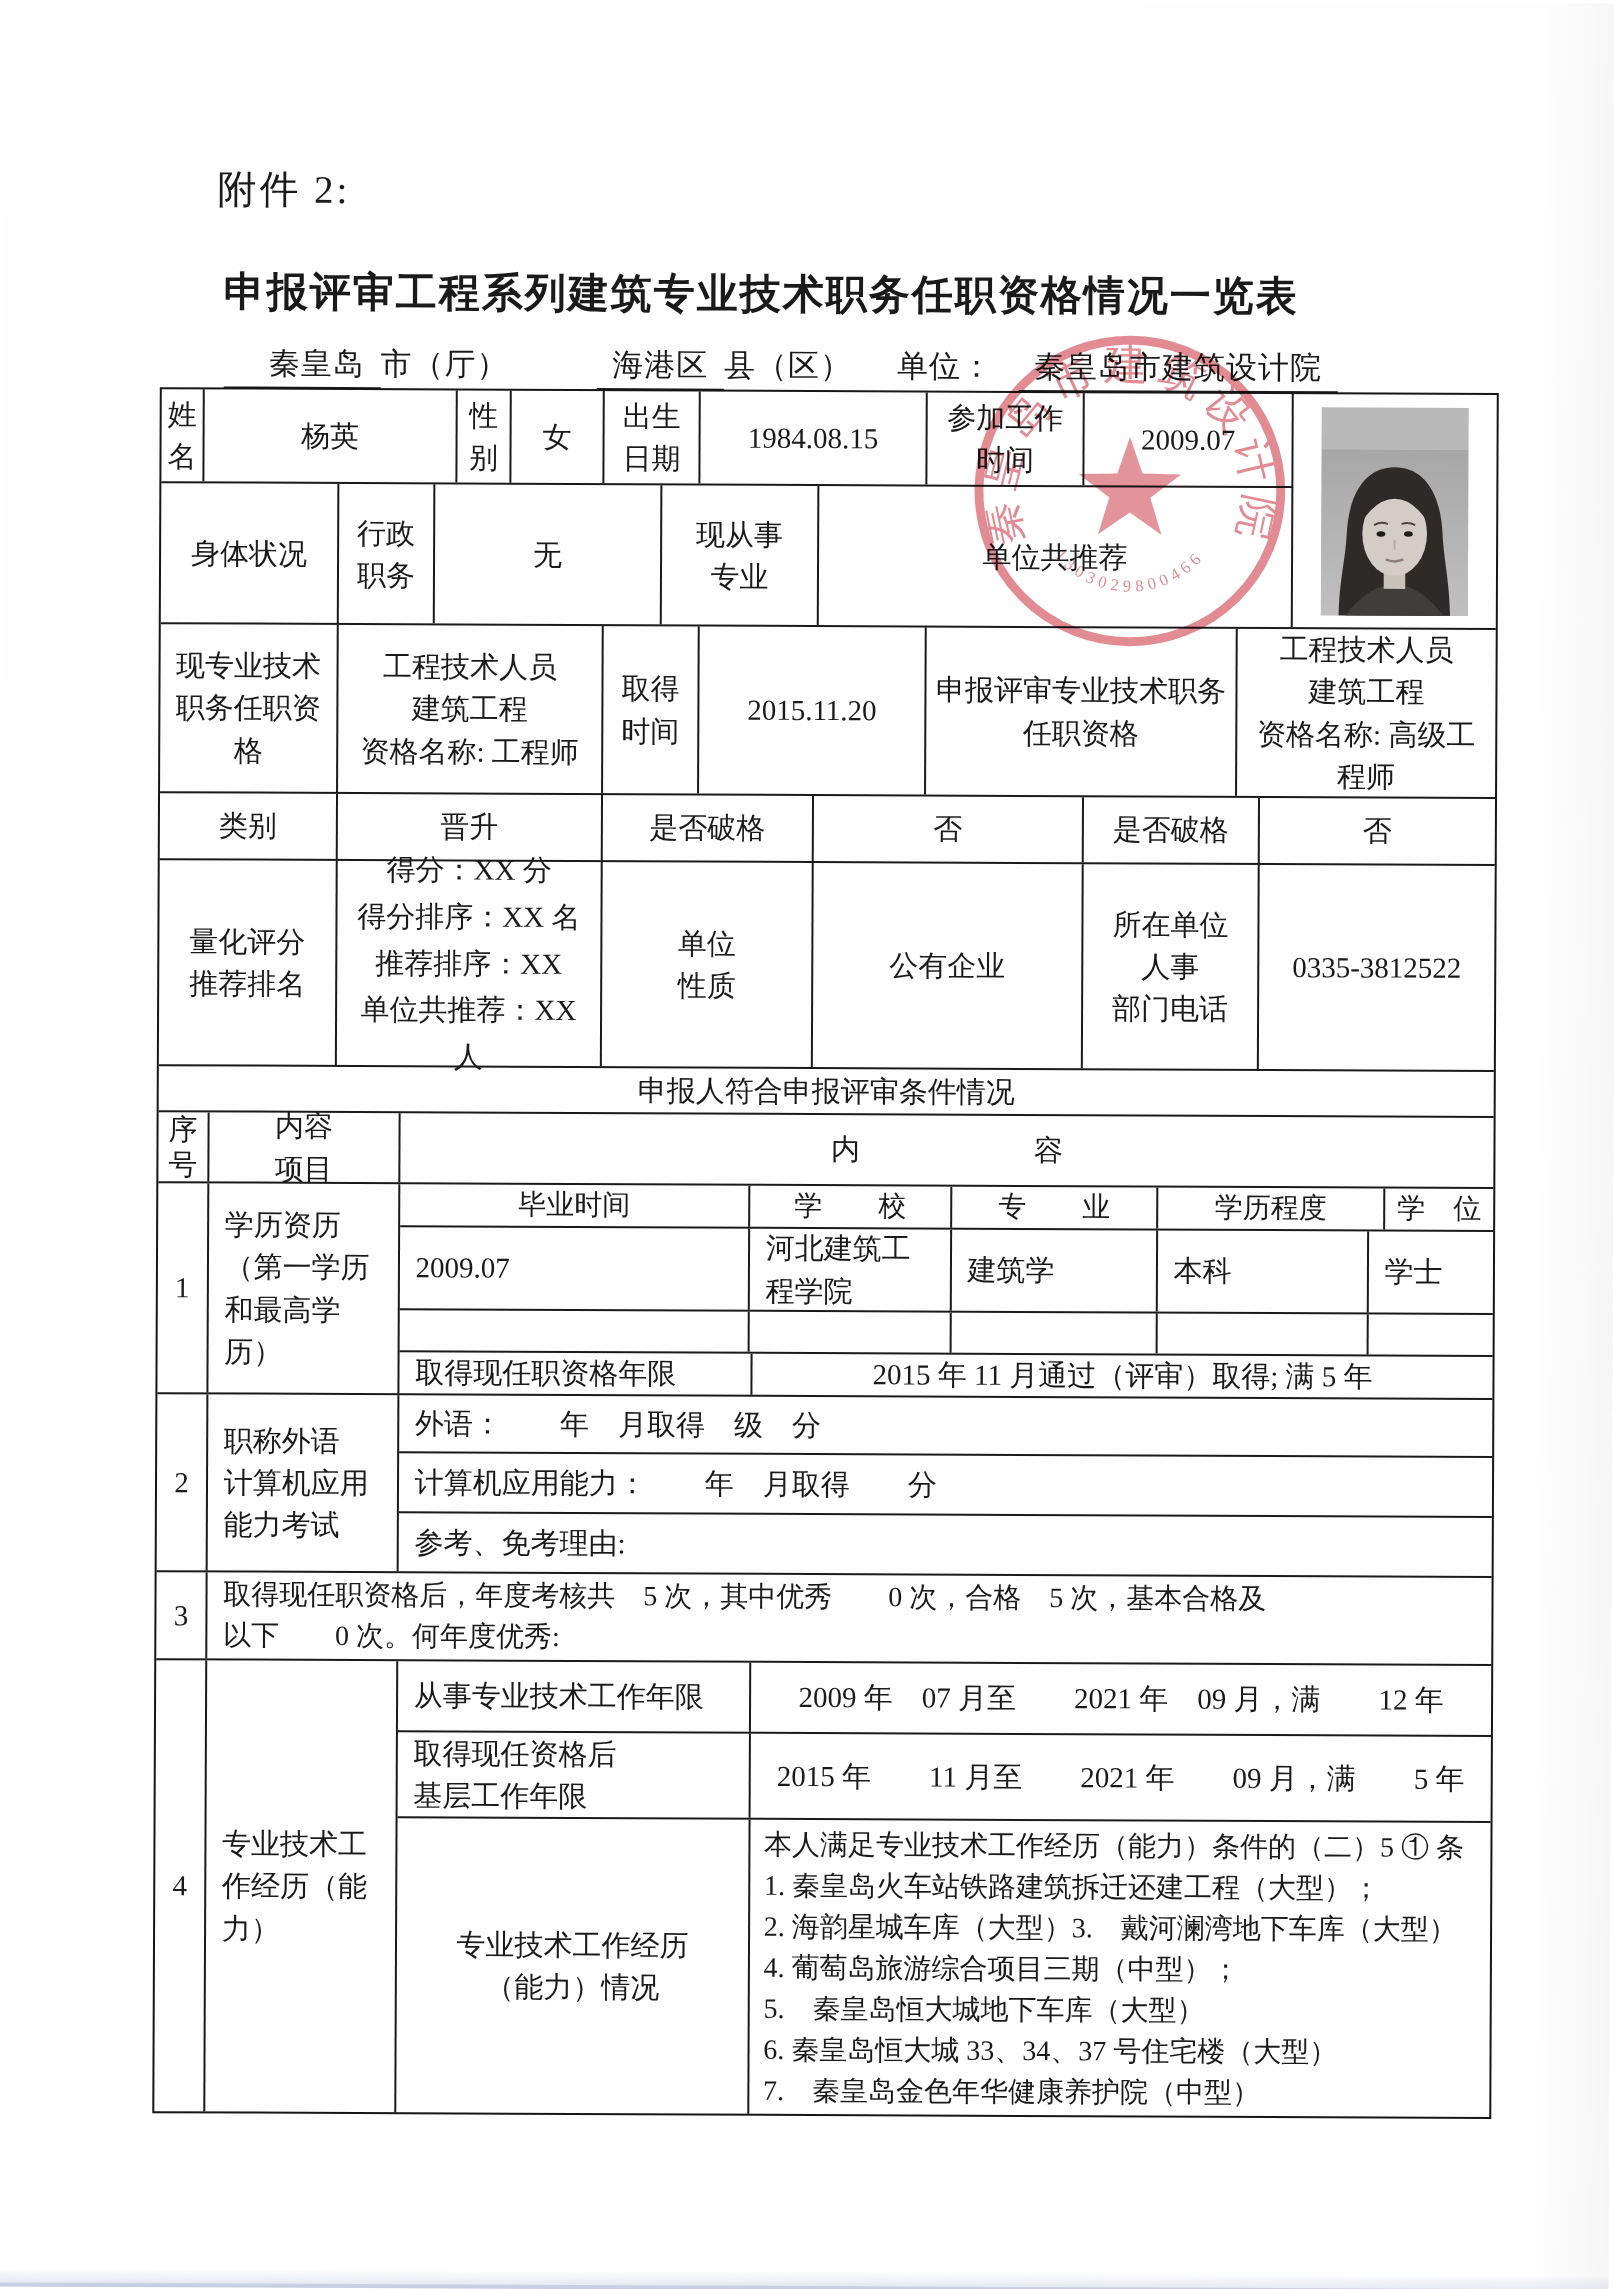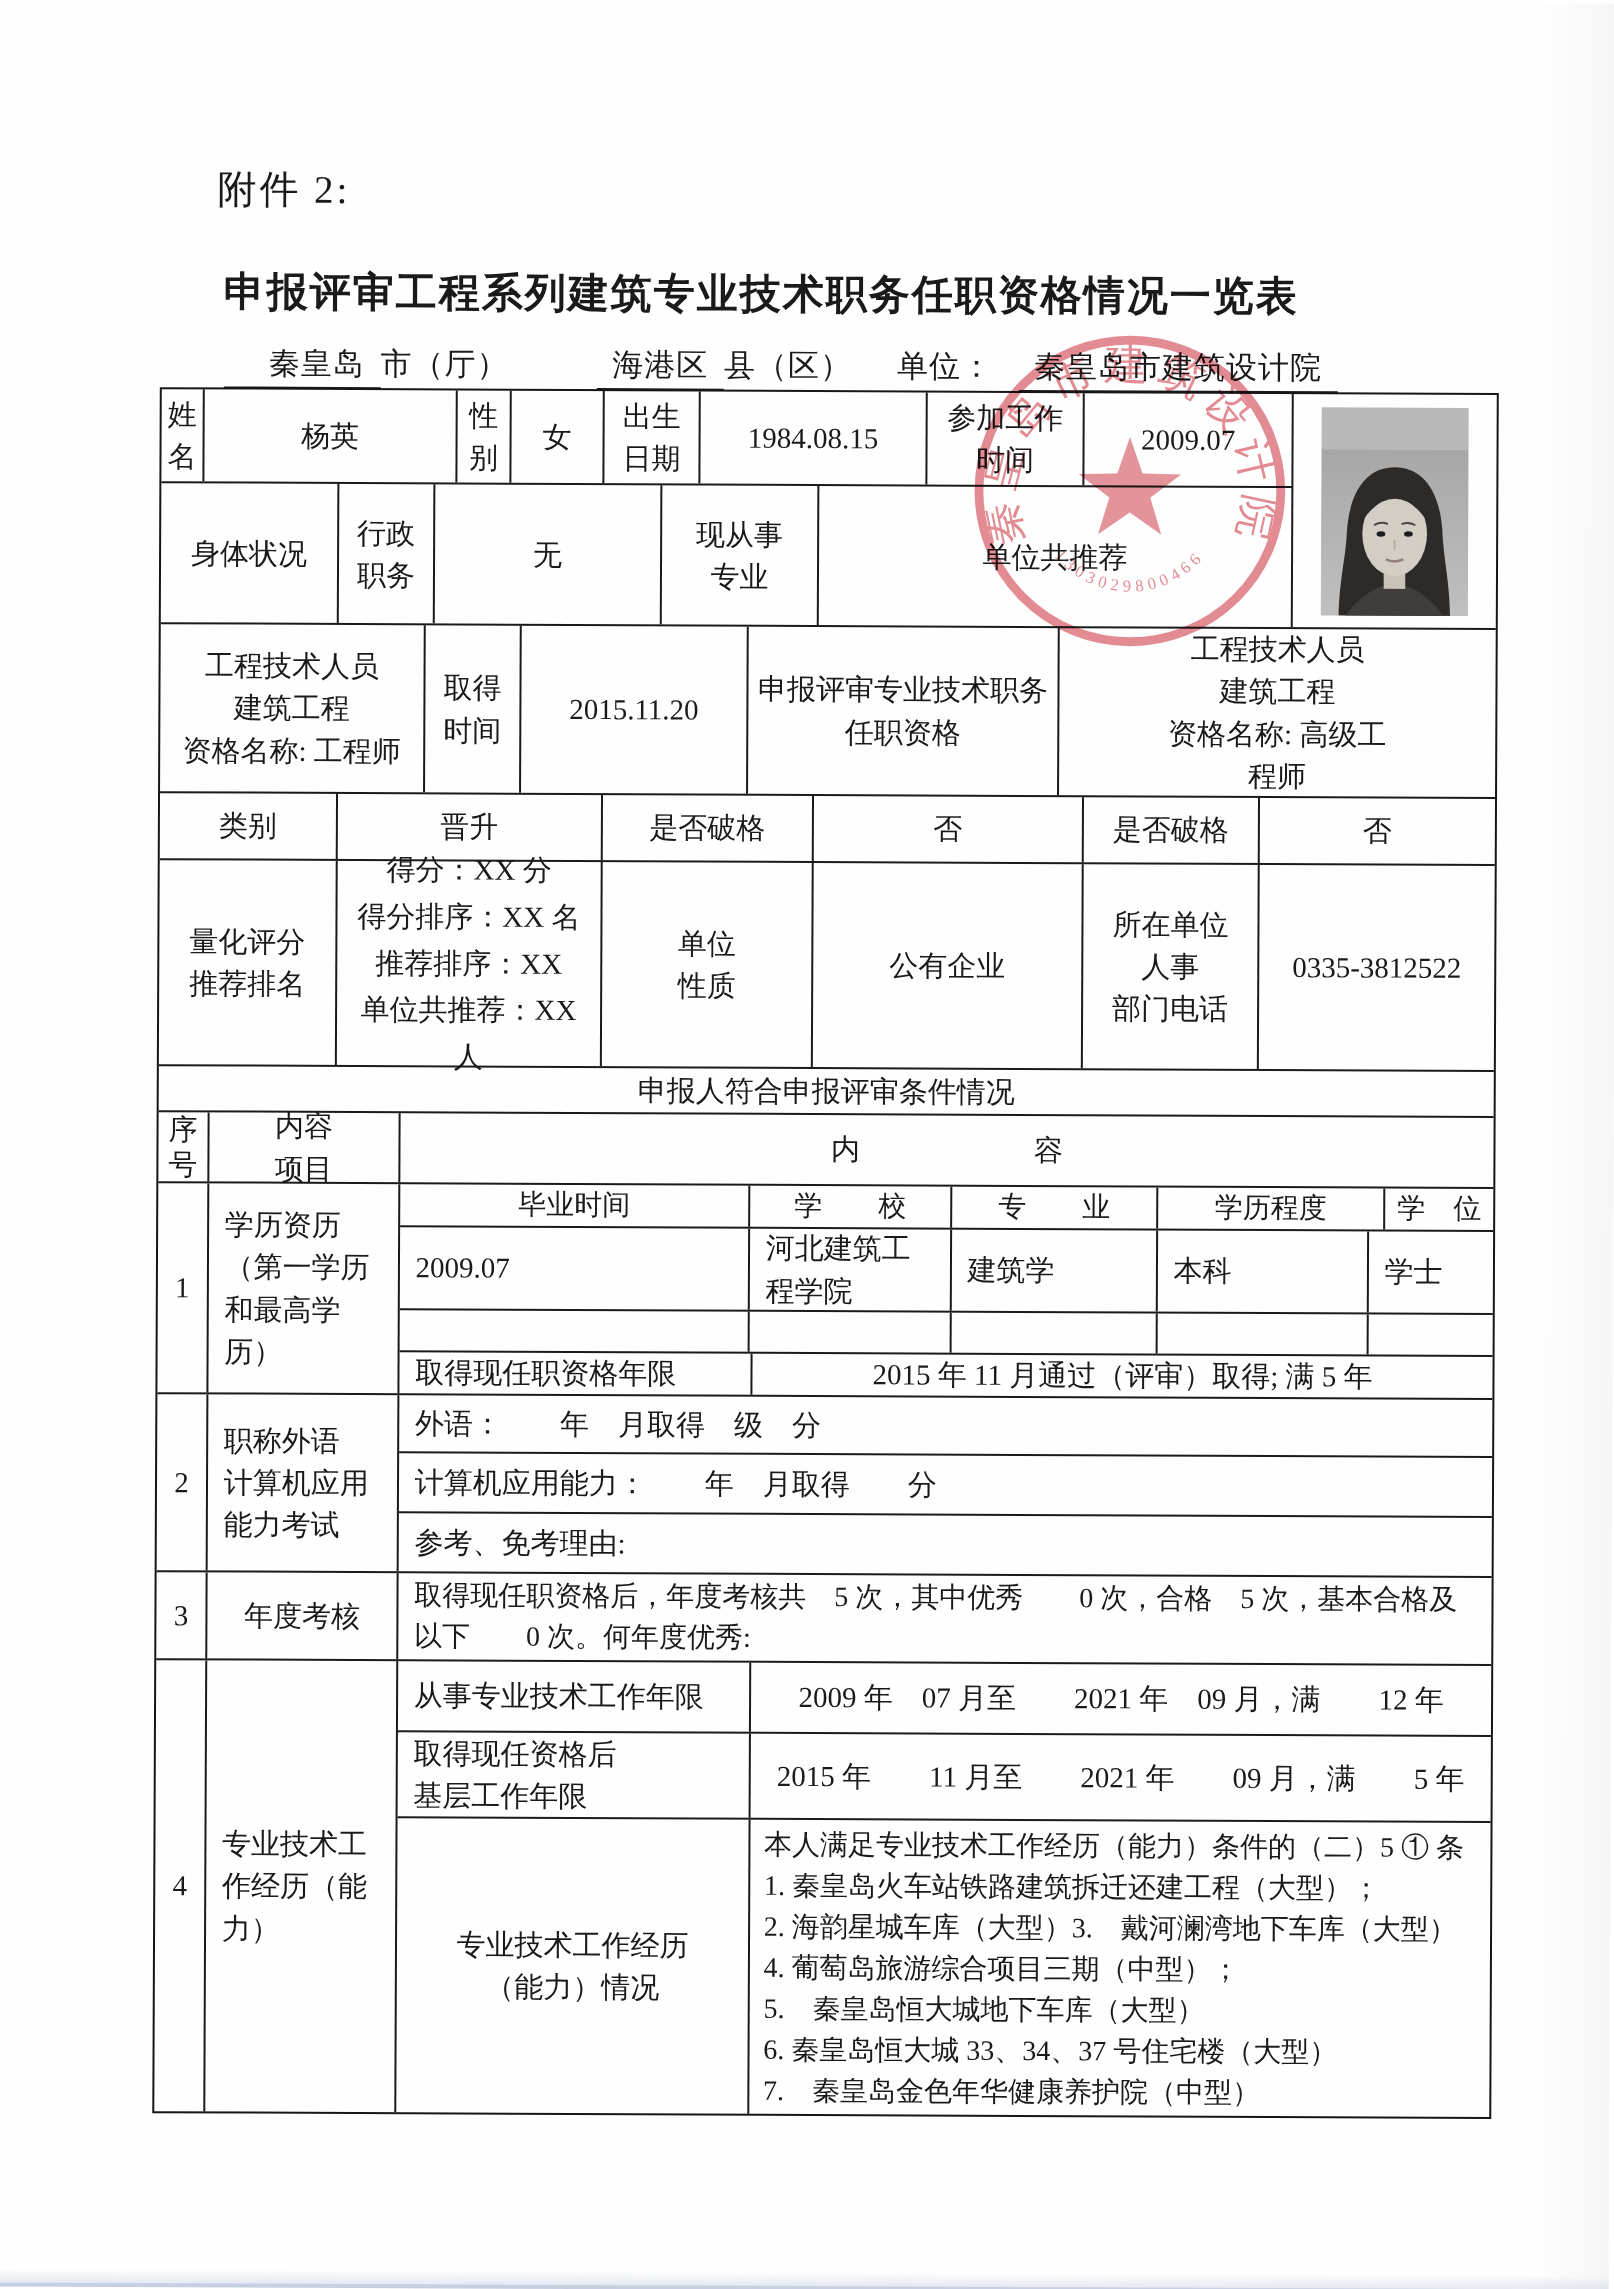--- a/index.html
+++ b/index.html
@@ -108,20 +108,23 @@
             <path d="M54,77 Q61,73 68,76" stroke="#4a4440" stroke-width="2" fill="none"></path>
             <path d="M82,76 Q89,73 96,77" stroke="#4a4440" stroke-width="2" fill="none"></path>
             <path d="M75,92 L75,102" stroke="#b5aea4" stroke-width="2" fill="none"></path>
             <path d="M66,112 Q75,116 84,112" stroke="#8f7f78" stroke-width="2.5" fill="none"></path>
           </svg>
         </div>
       </div>
     </div>
 
     <div class="r" style="height:169px">
+      <div class="c" style="width:178px">现专业技术
+职务任职资
+格</div>
       <div class="c" style="width:265px">工程技术人员
 建筑工程
 资格名称: 工程师</div>
       <div class="c" style="width:96px">取得
 时间</div>
       <div class="c" style="width:227px">2015.11.20</div>
       <div class="c" style="width:311px">申报评审专业技术职务
 任职资格</div>
       <div class="c last fill">工程技术人员
 建筑工程
@@ -215,21 +218,20 @@
           <div class="c left last fill">计算机应用能力：　　年　月取得　　分</div>
         </div>
         <div class="r nb" style="height:59px">
           <div class="c left last fill">参考、免考理由:</div>
         </div>
       </div>
     </div>
 
     <div class="r" style="height:88px">
       <div class="c seq" style="width:51px">3</div>
-      <div class="c" style="width:191px">年度考核</div>
       <div class="c left last fill small29">取得现任职资格后，年度考核共　5 次，其中优秀　　0 次，合格　5 次，基本合格及
 以下　　0 次。何年度优秀:</div>
     </div>
 
     <div class="r nb" style="height:451px">
       <div class="c seq" style="width:51px">4</div>
       <div class="c left" style="width:191px">专业技术工
 作经历（能
 力）</div>
       <div class="stack">

